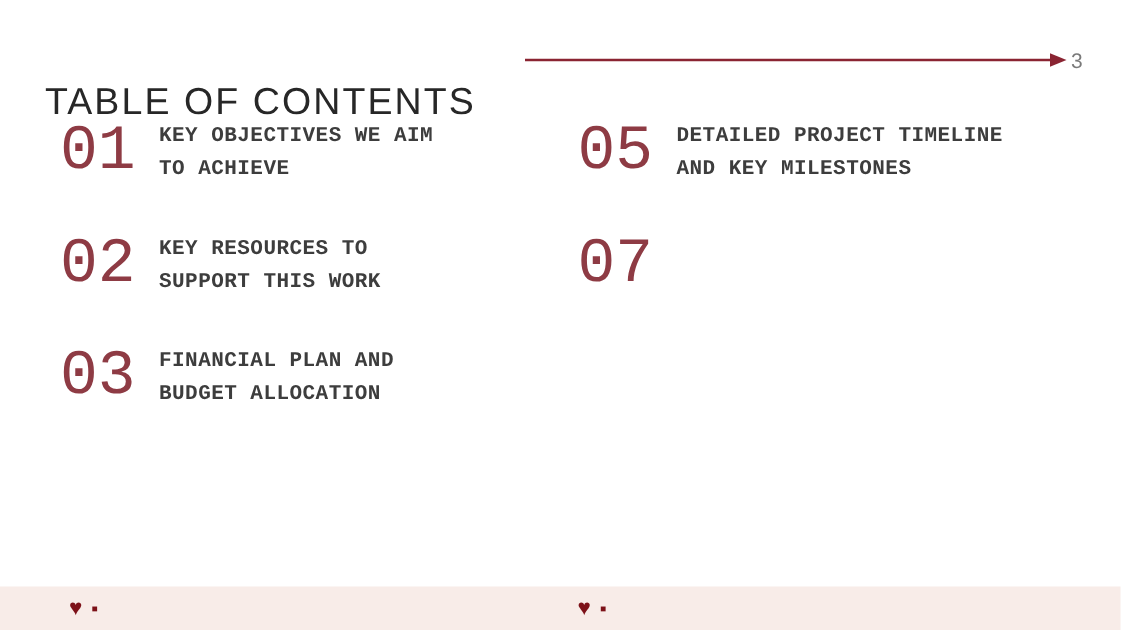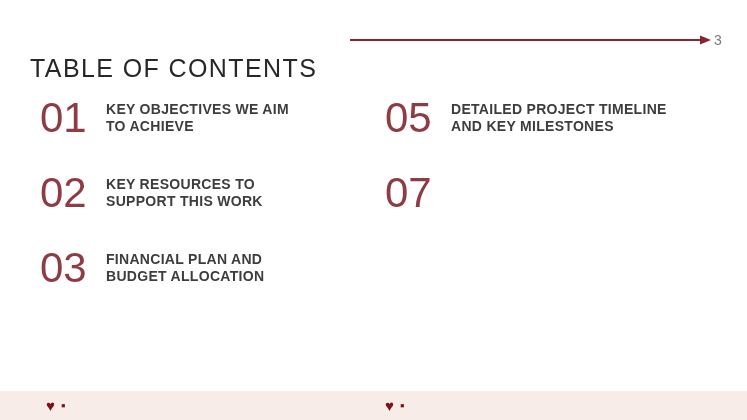--- a/index.html
+++ b/index.html
@@ -34,35 +34,35 @@
   }
   .toc-col {
     position: absolute;
     top: 80px;
   }
   .toc-col-left  { left: 40px;  width: 320px; }
   .toc-col-right { left: 385px; width: 340px; }
   .toc-row {
     height: 75px;
     display: flex;
-    align-items: center;
+    font-family: Liberation Mono, monospace;
   }
   .toc-number {
     flex: none;
     width: 66px;
     font-size: 42px;
     font-weight: 300;
     line-height: 1;
     color: #8e3b44;
   }
   .toc-text {
     font-size: 14px;
     font-weight: 700;
     letter-spacing: 0.3px;
-    line-height: 17px;
+    line-height: 22px;
     color: #3d3d3d;
     white-space: pre-line;
   }
   .footer-strip {
     position: absolute;
     left: 0; right: 0; bottom: 0;
     height: 29px;
     background: #f8ece8;
   }
   .footer-icons {

